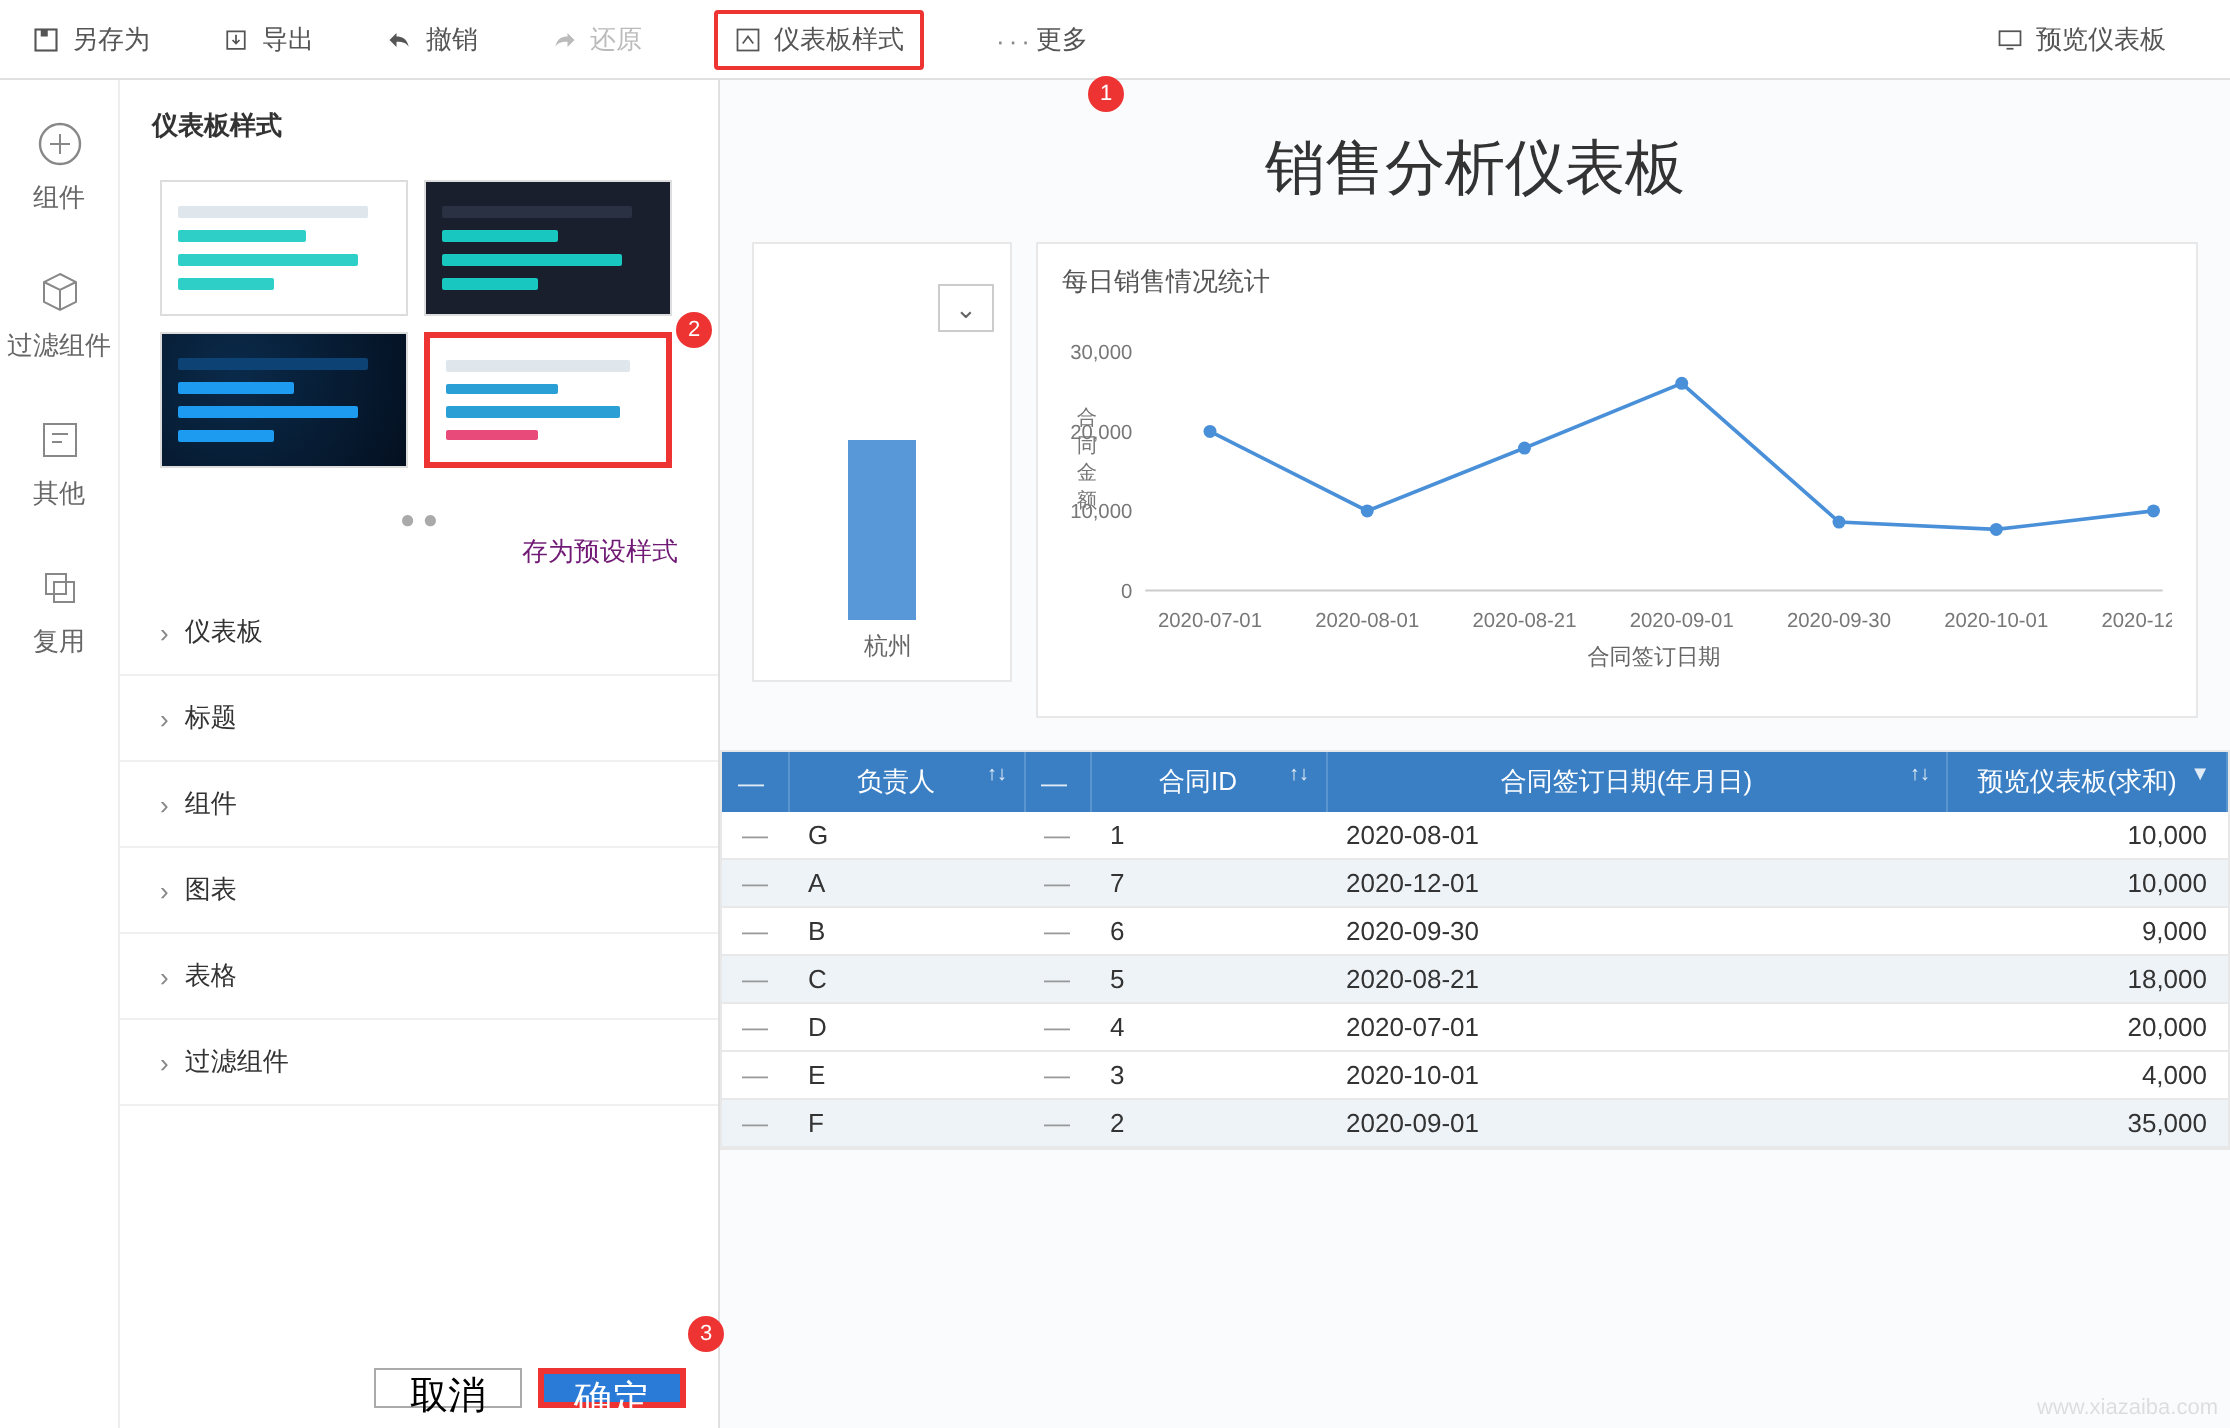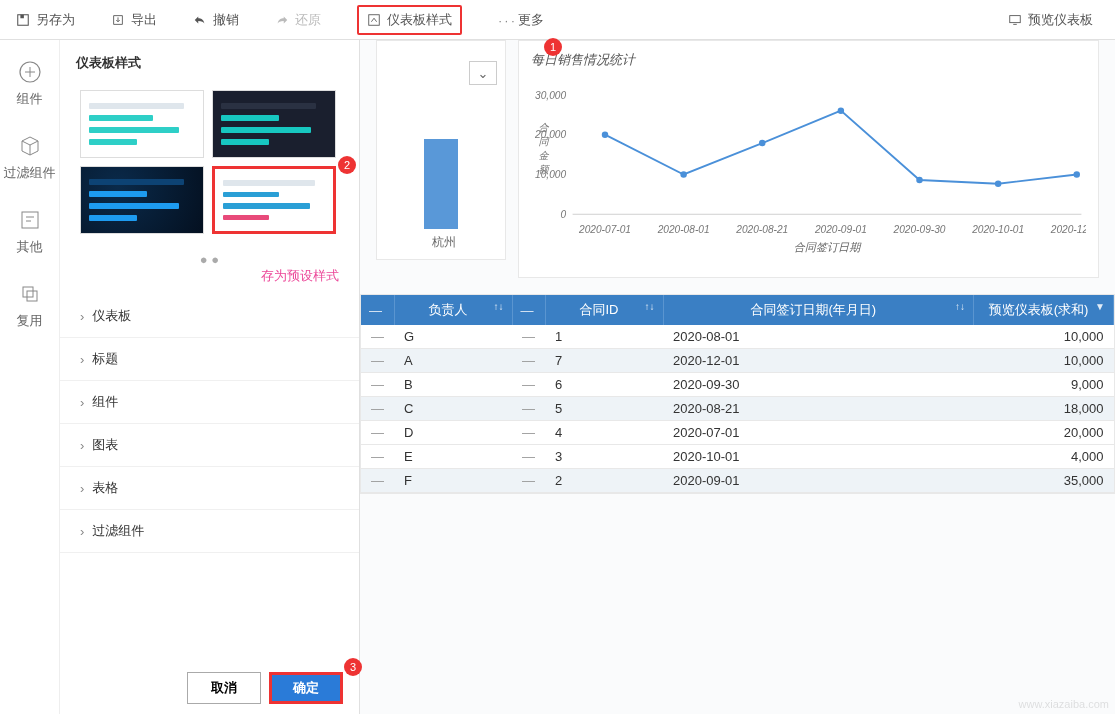--- a/index.html
+++ b/index.html
@@ -20,40 +20,40 @@
 
 .style-panel { position: absolute; left: 60px; top: 40px; width: 300px; bottom: 0; border-right: 1px solid #e0e0e0; background: #fff; display: flex; flex-direction: column; }
 .sp-header { padding: 14px 16px; font-weight: bold; }
 .sp-thumbs { display: flex; flex-wrap: wrap; padding: 0 16px 8px 16px; position: relative; }
 .sp-thumb { width: 124px; height: 68px; border: 1px solid #ddd; margin: 4px; display: flex; flex-direction: column; justify-content: center; padding: 8px; cursor: pointer; }
 .sp-thumb.dark1 { background: #1a1f2e; }
 .sp-thumb.dark2 { background: radial-gradient(circle at 30% 30%, #0a2a4a, #041020); }
 .sp-thumb.sel { border: 3px solid #e33; }
 .thumb-line { height: 6px; margin: 3px 0; border-radius: 1px; }
 .sp-dots { text-align: center; margin-top: 6px; color: #aaa; }
-.sp-save { text-align: right; padding: 0 20px 10px 0; color: #ec4899; cursor: pointer; }
+.sp-save { text-align: right; padding: 0 20px 10px 0; color: #701a75; cursor: pointer; }
 .sp-sections { flex: 1; overflow-y: auto; }
 .sp-section { padding: 12px 20px; border-bottom: 1px solid #f0f0f0; cursor: pointer; display: flex; align-items: center; }
 .sp-section .chev { margin-right: 8px; color: #888; }
 .sp-footer { padding: 10px 16px; display: flex; justify-content: flex-end; position: relative; }
-.sp-footer button { width: 74px; height: 32px; border: 1px solid #aaa; background: #fff; cursor: pointer; margin-left: 8px; font-size: 13px; font-weight: bold; }
+.sp-footer button { width: 74px; height: 20px; border: 1px solid #aaa; background: #fff; cursor: pointer; margin-left: 8px; font-size: 19px; }
 .sp-footer button.primary { background: #2a7bd8; border: 3px solid #e33; color: #fff; }
 
 
 .main { position: absolute; left: 360px; top: 40px; right: 0; bottom: 0; background: #fafbfc; overflow: hidden; }
 .dash-title { text-align: center; font-size: 30px; padding: 24px 0 16px 0; }
 .dash-row { display: flex; padding: 0 16px 16px 16px; }
 .widget { background: #fff; border: 1px solid #e8e8e8; }
 .bar-widget { width: 130px; height: 220px; margin-right: 12px; position: relative; overflow: hidden; }
 .bar-widget .dd { position: absolute; top: 20px; right: 8px; width: 28px; height: 24px; border: 1px solid #ccc; display: flex; align-items: center; justify-content: center; color: #666; }
 .bar-chart { position: absolute; bottom: 30px; left: 10px; right: 10px; height: 130px; display: flex; align-items: flex-end; justify-content: space-around; }
 .bar-chart .bar { width: 34px; background: #5998d8; }
 .bar-chart .lbl { position: absolute; bottom: -22px; width: 40px; text-align: center; color: #666; font-size: 12px; }
 
-.line-widget { flex: 1; height: 238px; padding: 10px 12px; font-style: italic; }
+.line-widget { flex: 1; height: 238px; padding: 10px 12px; }
 .line-title { color: #555; font-size: 13px; margin-bottom: 4px; }
 .line-svg { width: 100%; height: 190px; }
 .axis-text { fill: #777; font-size: 11px; }
 .axis-title { fill: #666; font-size: 12px; }
 .series { fill: none; stroke: #4a90d9; stroke-width: 2; }
 .pt { fill: #4a90d9; }
 
 
 .table-wrap { margin: 0 0 0 0; }
 table.data { border-collapse: collapse; width: 100%; }
@@ -102,21 +102,21 @@
         <rect x="2" y="2" width="12" height="12" fill="none" stroke="#555"></rect>
         <path d="M5 10l3-4 3 4" fill="none" stroke="#555"></path>
       </svg>
     <span>仪表板样式</span>
   </div>
   <div class="tb-item">
     <span class="ico" style="letter-spacing:2px;color:#888">···</span>
     <span>更多</span>
   </div>
   <div class="tb-spacer"></div>
-  <div class="tb-item" style="margin-right:6px">
+  <div class="tb-item" style="margin-right:16px">
     <svg class="ico" viewBox="0 0 16 16">
         <rect x="2" y="3" width="12" height="8" fill="none" stroke="#555"></rect>
         <path d="M6 13h4" stroke="#555"></path>
       </svg>
     <span>预览仪表板</span>
   </div>
 </div>
 
 <div class="annot-badge" style="left:544px; top:38px">1</div>
 <div class="annot-badge" style="left:338px; top:156px">2</div>
@@ -209,20 +209,21 @@
         <span>过滤组件</span>
       </div>
   </div>
   <div class="sp-footer">
     <button>取消</button>
     <button class="primary">确定</button>
   </div>
 </div>
 
 <div class="main">
+  <div class="dash-title">销售分析仪表板</div>
   <div class="dash-row">
 
     <div class="widget bar-widget">
       <div class="dd">
           <span>⌄</span>
         </div>
       <div class="bar-chart">
         <div style="position:relative">
             <div class="bar" style="height:90px"></div>
             <div class="lbl">杭州</div>

